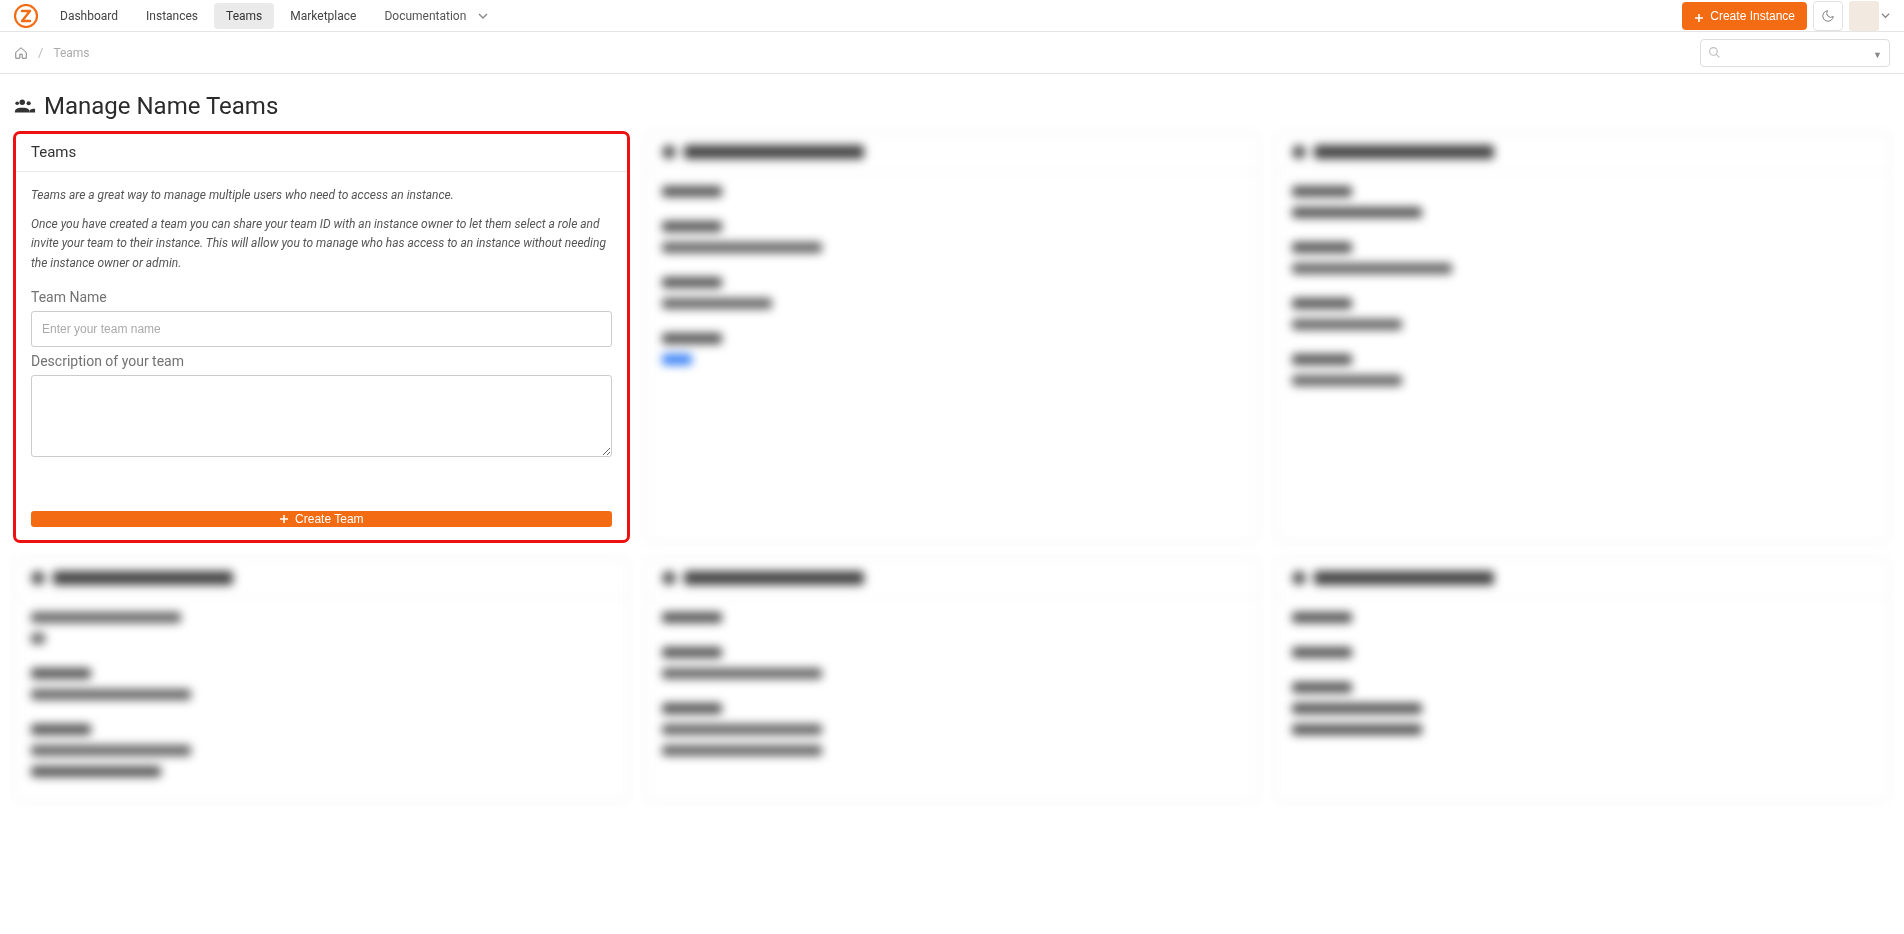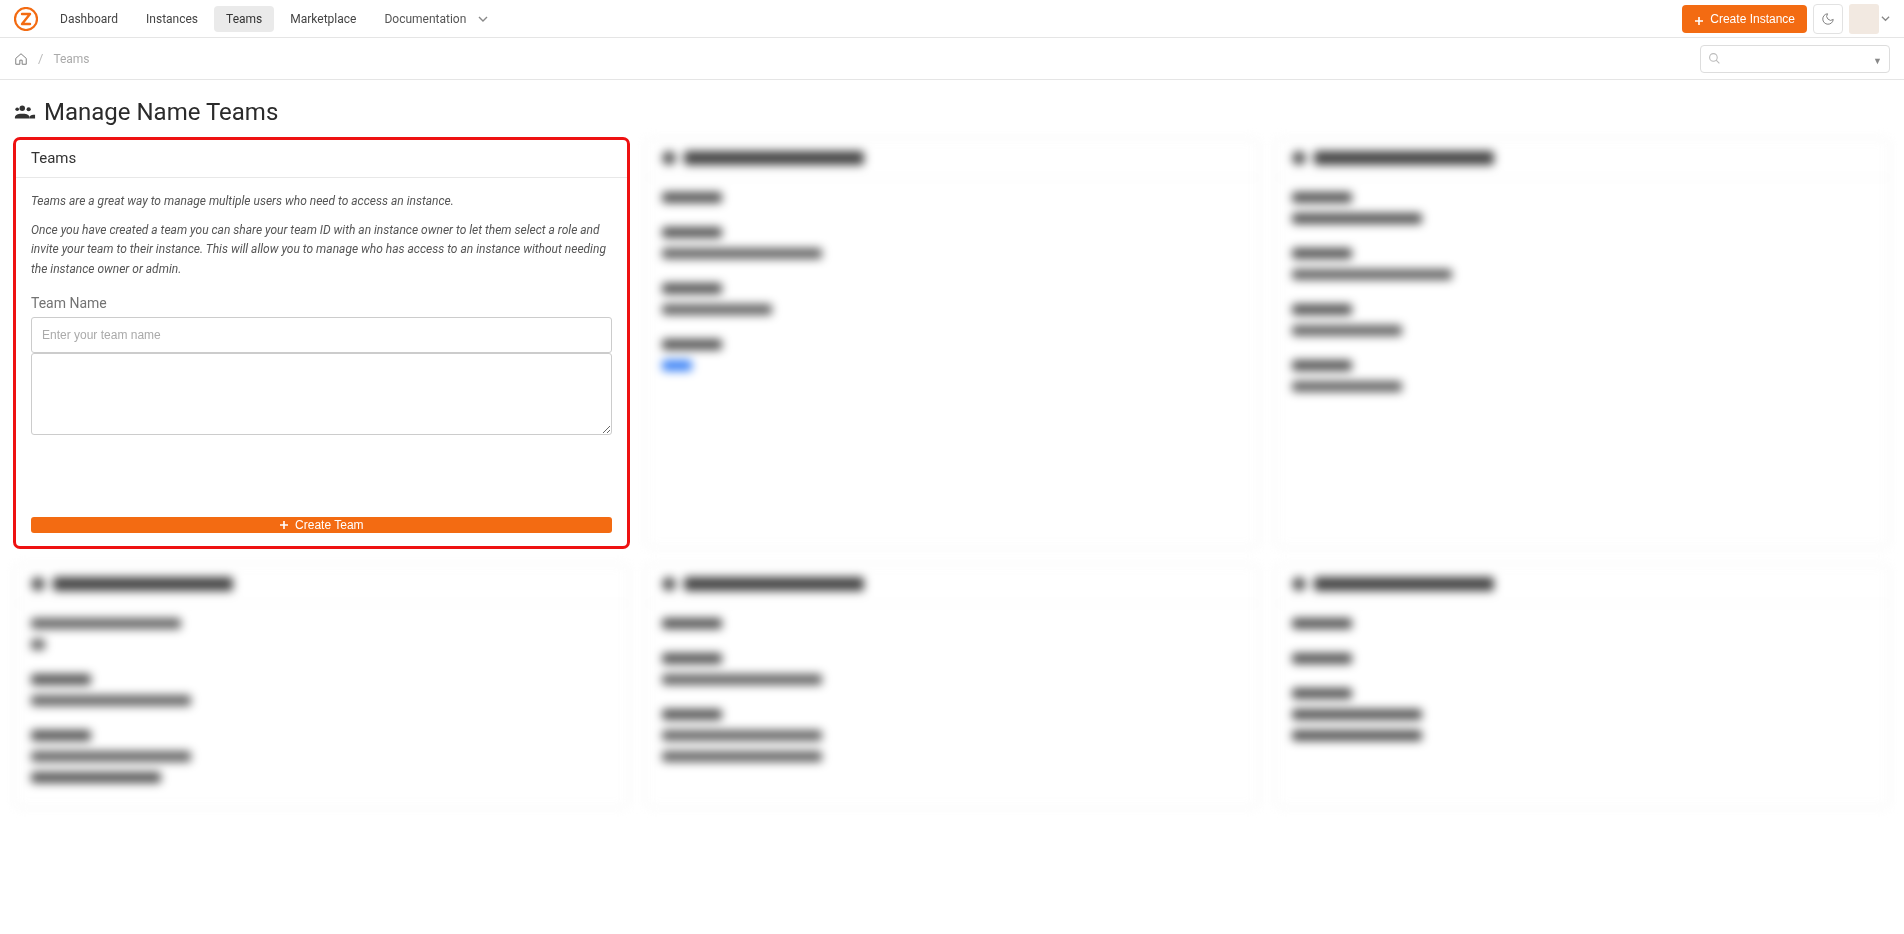--- a/index.html
+++ b/index.html
@@ -1,19 +1,19 @@
 <!DOCTYPE html>
 <html><head>
 <meta charset="utf-8">
 <style>
 * { box-sizing: border-box; margin: 0; padding: 0; }
 body { font-family: -apple-system, BlinkMacSystemFont, "Segoe UI", Roboto, sans-serif; background: #fff; color: #333; font-size: 13px; }
 
 
-.topnav { display: flex; align-items: center; height: 38px; border-bottom: 1px solid #e5e5e5; padding: 0 8px; }
+.topnav { display: flex; align-items: center; height: 32px; border-bottom: 1px solid #e5e5e5; padding: 0 8px; }
 .logo { width: 24px; height: 24px; margin: 0 10px 0 6px; }
 .logo svg { width: 100%; height: 100%; }
 .nav-items { display: flex; align-items: center; gap: 4px; }
 .nav-item { padding: 6px 12px; color: #444; text-decoration: none; border-radius: 4px; font-size: 12px; cursor: pointer; }
 .nav-item.active { background: #eaeaea; color: #333; }
 .nav-item.doc { display: flex; align-items: center; gap: 12px; color: #555; }
 .nav-spacer { flex: 1; }
 .btn-create { background: #f36b12; color: #fff; border: none; padding: 7px 12px; border-radius: 4px; font-size: 12px; display: flex; align-items: flex-end; gap: 6px; cursor: pointer; }
 .theme-btn { width: 30px; height: 30px; border: 1px solid #e2e2e2; border-radius: 4px; background: #fff; display: flex; align-items: center; justify-content: center; margin: 0 6px; cursor: pointer; color: #666; }
 .avatar-wrap { width: 30px; height: 30px; background: #f2e9e1; border-radius: 3px; margin-right: 2px; display:flex; align-items:center; gap:2px; }
@@ -153,20 +153,21 @@
 
 <div class="grid">
 
   <div class="card highlight">
     <div class="card-head">Teams</div>
     <div class="card-body">
       <p>Teams are a great way to manage multiple users who need to access an instance.</p>
       <p>Once you have created a team you can share your team ID with an instance owner to let them select a role and invite your team to their instance. This will allow you to manage who has access to an instance without needing the instance owner or admin.</p>
       <div class="field-label">Team Name</div>
       <input class="text-input" type="text" placeholder="Enter your team name" style="">
+      <div class="field-label">Description of your team</div>
       <textarea class="textarea" style=""></textarea>
       <div class="card-foot">
         <button class="btn-full">
           <span class="icon">
             <svg width="10" height="10" viewBox="0 0 10 10">
                 <path d="M5 1 V9 M1 5 H9" stroke="#fff" stroke-width="1.6"></path>
               </svg>
           </span>
           <span>Create Team</span>
         </button>

